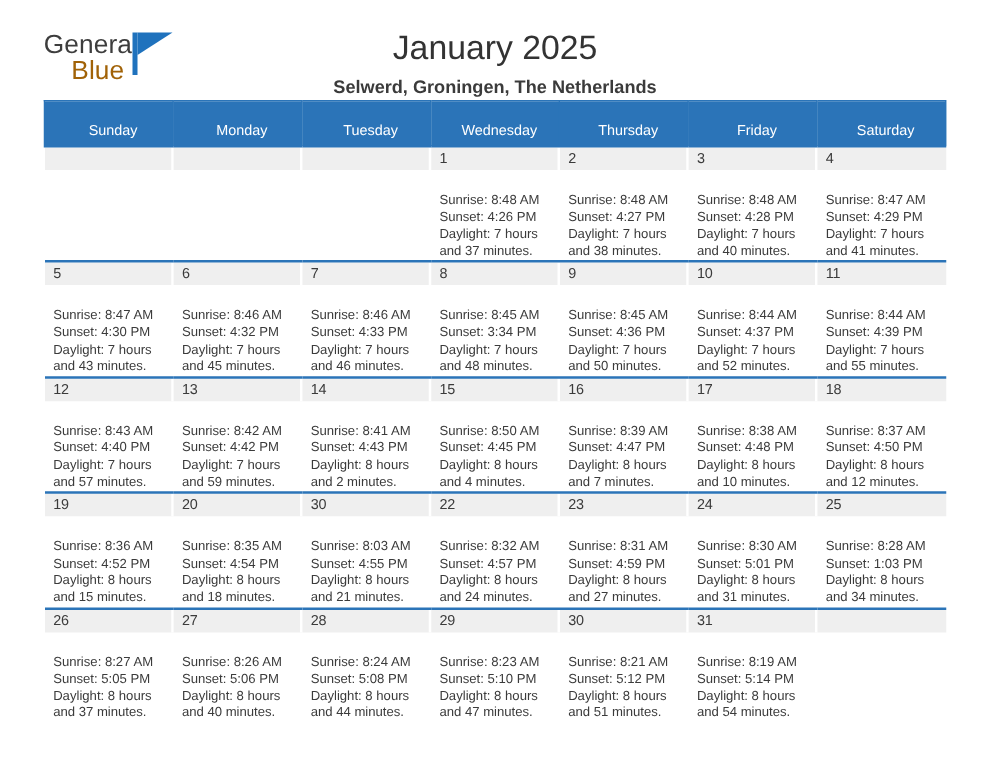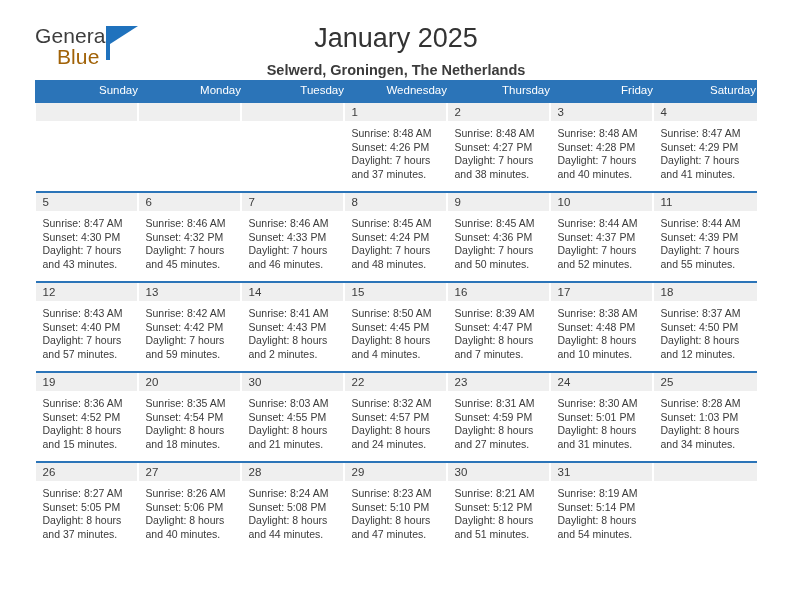--- a/index.html
+++ b/index.html
@@ -105,22 +105,22 @@
     width: 722px;
     border-collapse: collapse;
     table-layout: fixed;
     margin-top: 8px;
   }
   .calendar th {
     background: #2b74b8;
     color: #ffffff;
     font-size: 11.5px;
     font-weight: normal;
-    text-align: right;
-    padding: 3px 0 5px 7px;
+    text-align: center;
+    padding: 18px 0 5px 7px;
     border: 1px solid #2b74b8;
     height: 19px;
     box-sizing: border-box;
   }
   .calendar td {
     vertical-align: top;
     padding: 0;
     border: none;
     border-top: 2px solid #2b74b8;
     width: 14.2857%;
@@ -138,21 +138,21 @@
     padding: 3px 0 3px 7px;
     height: 18px;
     box-sizing: border-box;
     line-height: 12px;
     border-right: 2px solid #ffffff;
   }
   td:last-child .daynum {
     border-right: none;
   }
   .cell-body {
-    padding: 6px 7px 0 7px;
+    padding: 18px 7px 0 7px;
     font-size: 10.5px;
     line-height: 13.6px;
     color: #3b3b3b;
   }
   .cell-body div {
     white-space: nowrap;
   }
   .empty .daynum {
     color: transparent;
   }
@@ -284,21 +284,21 @@
               <div>Sunrise: 8:46 AM</div>
               <div>Sunset: 4:33 PM</div>
               <div>Daylight: 7 hours</div>
               <div>and 46 minutes.</div>
             </div>
           </td>
           <td>
             <div class="daynum">8</div>
             <div class="cell-body">
               <div>Sunrise: 8:45 AM</div>
-              <div>Sunset: 4:24 PM</div>
+              <div>Sunset: 3:34 PM</div>
               <div>Daylight: 7 hours</div>
               <div>and 48 minutes.</div>
             </div>
           </td>
           <td>
             <div class="daynum">9</div>
             <div class="cell-body">
               <div>Sunrise: 8:45 AM</div>
               <div>Sunset: 4:36 PM</div>
               <div>Daylight: 7 hours</div>

